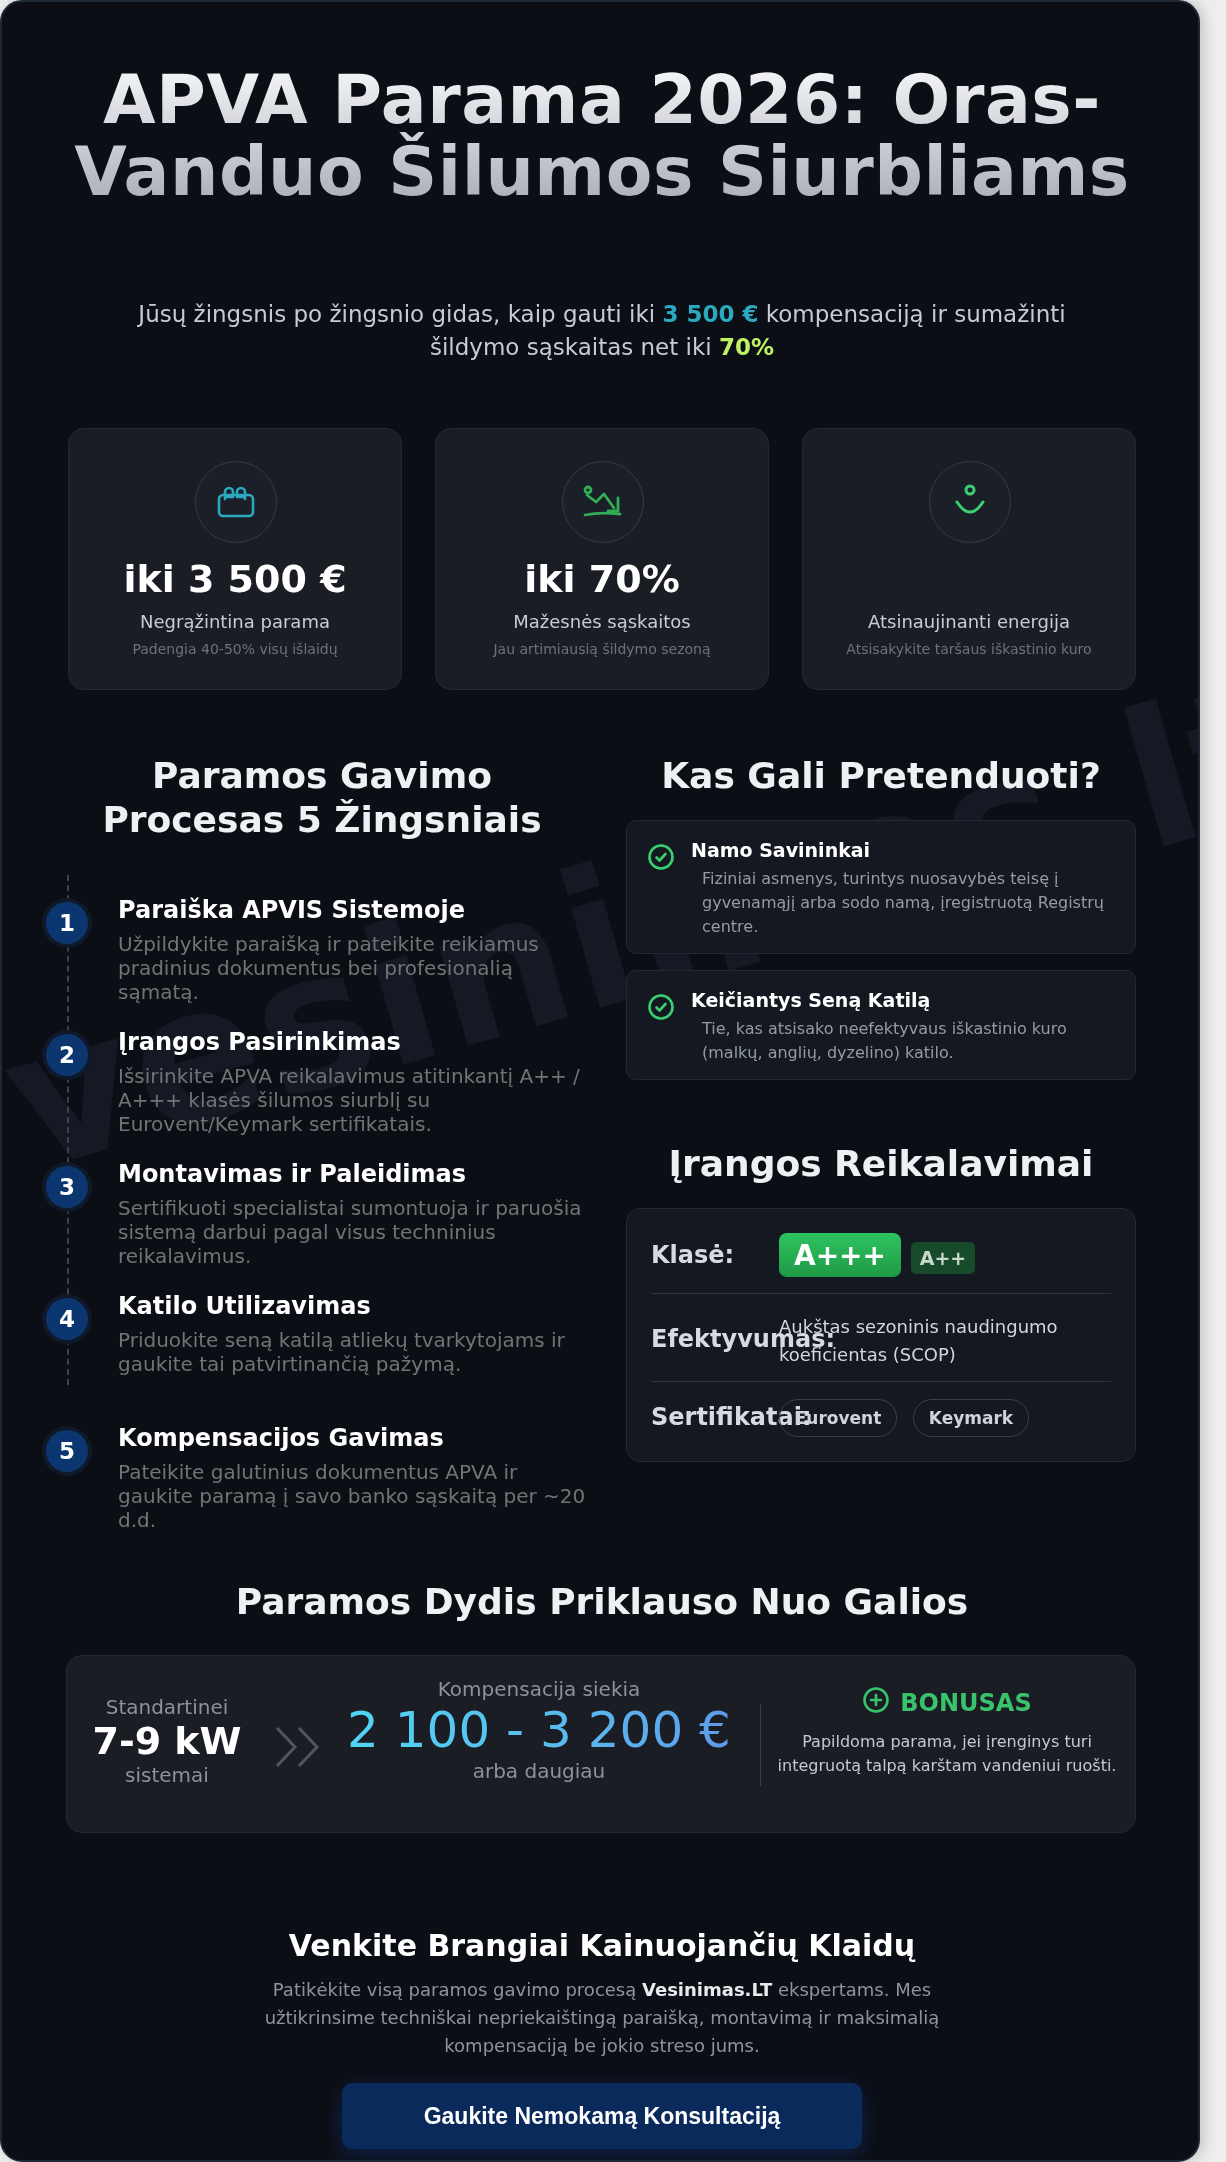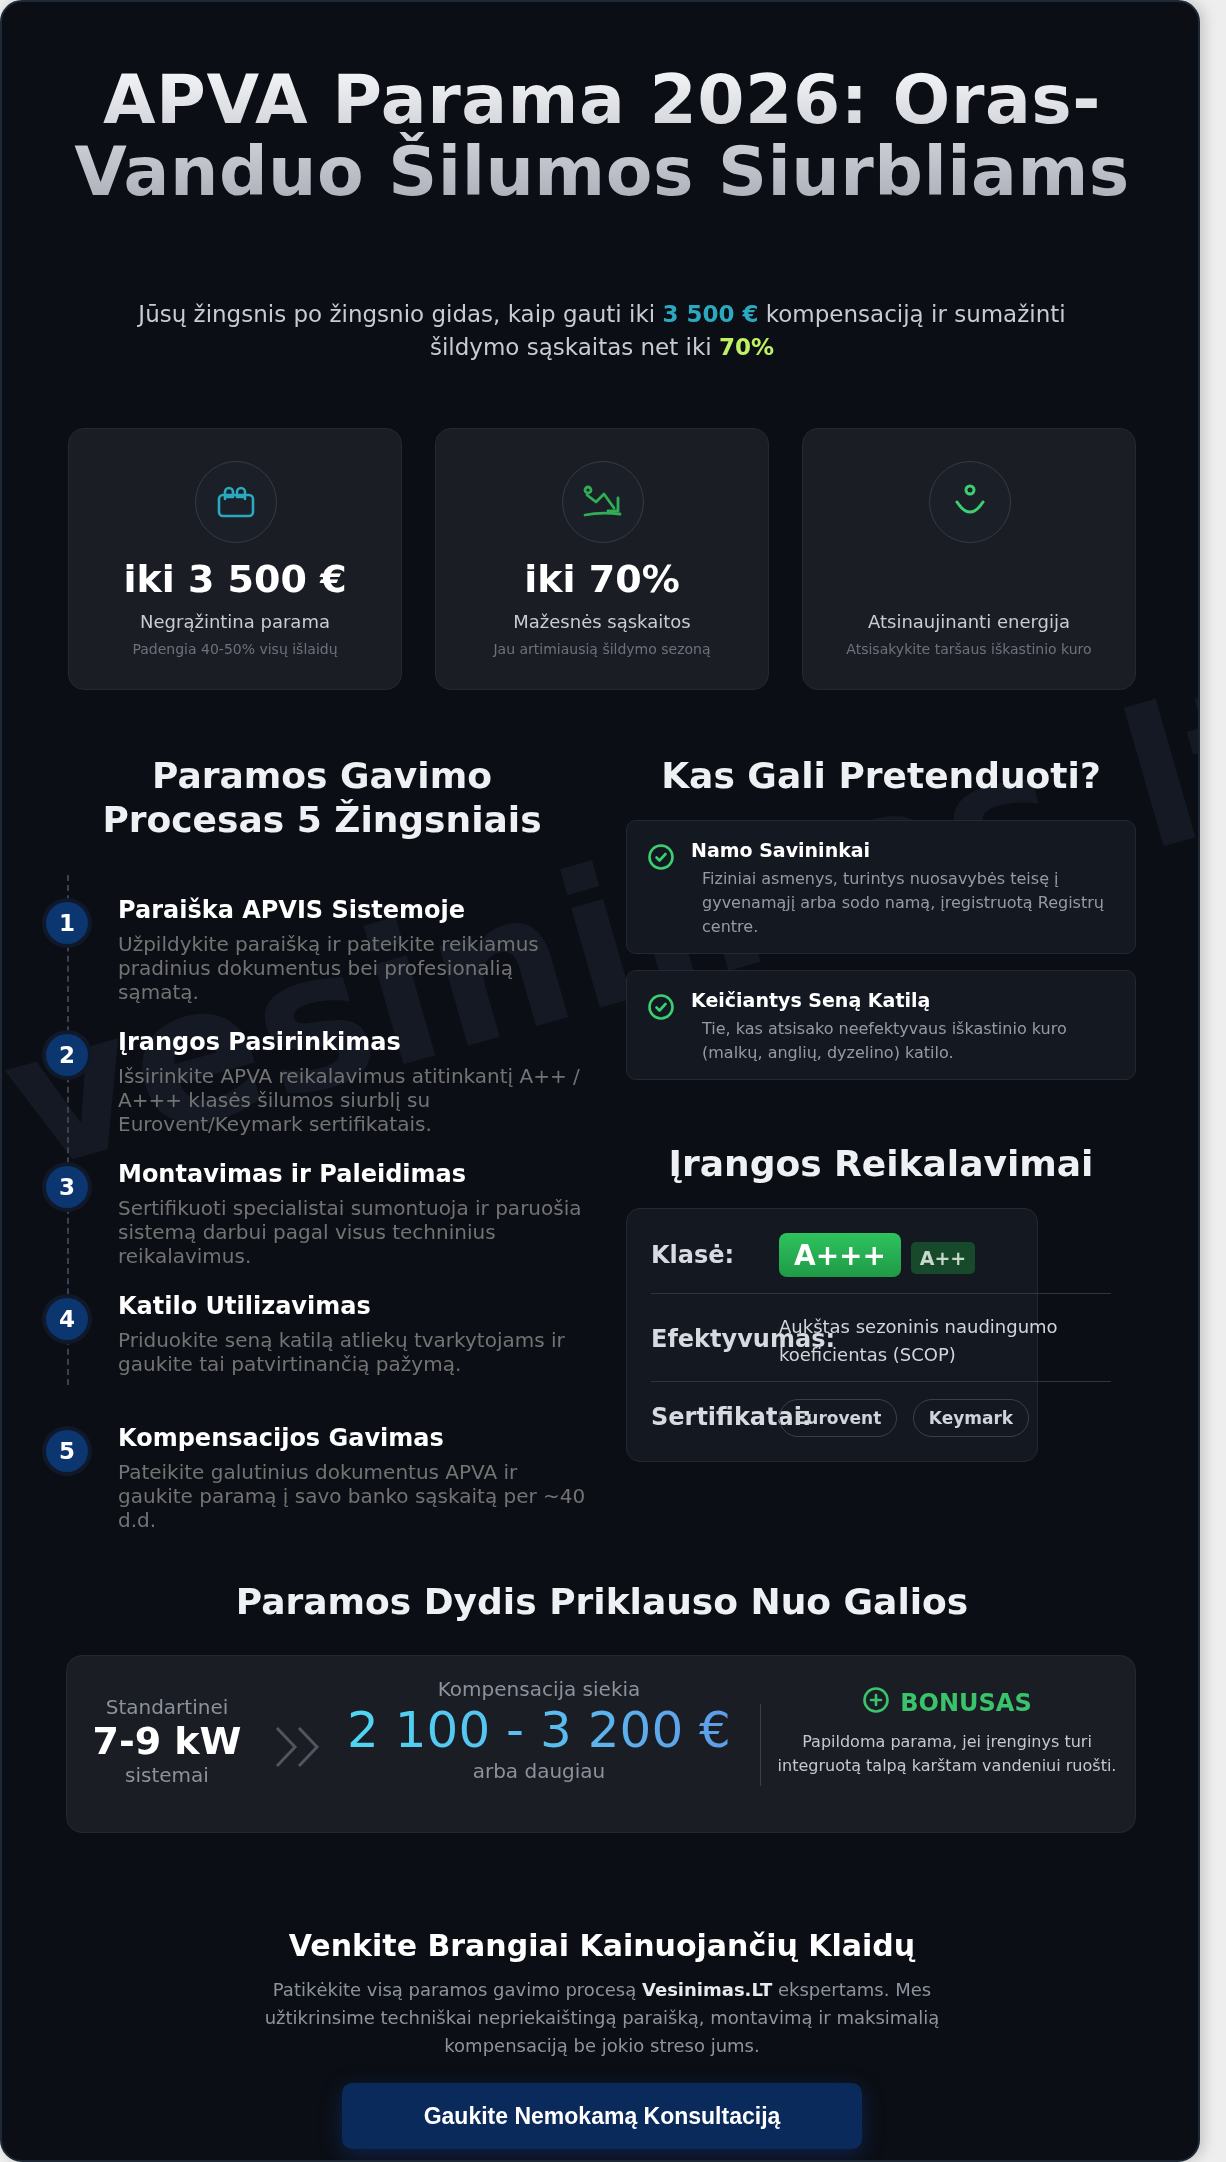--- a/index.html
+++ b/index.html
@@ -69,21 +69,21 @@
   .elig {
     position: absolute; left: 624px; width: 510px; background: #141820;
     border: 1px solid #232833; border-radius: 10px;
   }
   .elig .check { position: absolute; left: 20px; top: 22px; }
   .elig .title { position: absolute; left: 64px; top: 18px; font-size: 19px; font-weight: bold; color: #ffffff; }
   .elig .desc { position: absolute; left: 64px; top: 46px; width: 420px; font-size: 16px; line-height: 24px; color: #959ba5; margin-left: 11px; }
 
   
   .req {
-    position: absolute; left: 624px; top: 1206px; width: 412px; height: 254px;
+    position: absolute; left: 624px; top: 1206px; width: 510px; height: 254px;
     background: #141820; border: 1px solid #232833; border-radius: 14px;
   }
   .req .row-label { position: absolute; left: 24px; font-size: 24px; font-weight: bold; color: #d7dae0; white-space: nowrap; }
   .req .divider { position: absolute; left: 24px; width: 460px; height: 1px; background: #2e3440; }
   .badge-main {
     position: absolute; left: 152px; top: 24px; width: 122px; height: 44px; border-radius: 8px;
     background: linear-gradient(180deg, #2ec35f, #1f9a46); color: #ffffff; font-weight: bold; font-size: 28px;
     display: flex; align-items: center; justify-content: center;
   }
   .badge-sub {
@@ -199,21 +199,21 @@
       <div class="desc">Sertifikuoti specialistai sumontuoja ir paruošia sistemą darbui pagal visus techninius reikalavimus.</div>
     </div>
     <div class="step" style="top:1272px">
       <div class="dot">4</div>
       <div class="title">Katilo Utilizavimas</div>
       <div class="desc">Priduokite seną katilą atliekų tvarkytojams ir gaukite tai patvirtinančią pažymą.</div>
     </div>
     <div class="step" style="top:1404px">
       <div class="dot">5</div>
       <div class="title">Kompensacijos Gavimas</div>
-      <div class="desc">Pateikite galutinius dokumentus APVA ir gaukite paramą į savo banko sąskaitą per ~40 d.d.</div>
+      <div class="desc">Pateikite galutinius dokumentus APVA ir gaukite paramą į savo banko sąskaitą per ~20 d.d.</div>
     </div>
 
     <h2 class="sec-title" style="left:624px; top:752px; width:510px; font-size:36px; line-height:44px;">Kas Gali Pretenduoti?</h2>
 
     <div class="elig" style="top:818px; height:134px;">
       <div class="check">
         <svg width="28" height="28" viewBox="0 0 28 28" fill="none" stroke="#3ccf72" stroke-width="2.6" stroke-linecap="round" stroke-linejoin="round">
           <circle cx="14" cy="14" r="11.5"></circle>
             <path d="M9.5 14.5 L12.5 17.5 L18.5 11"></path>
         </svg>

